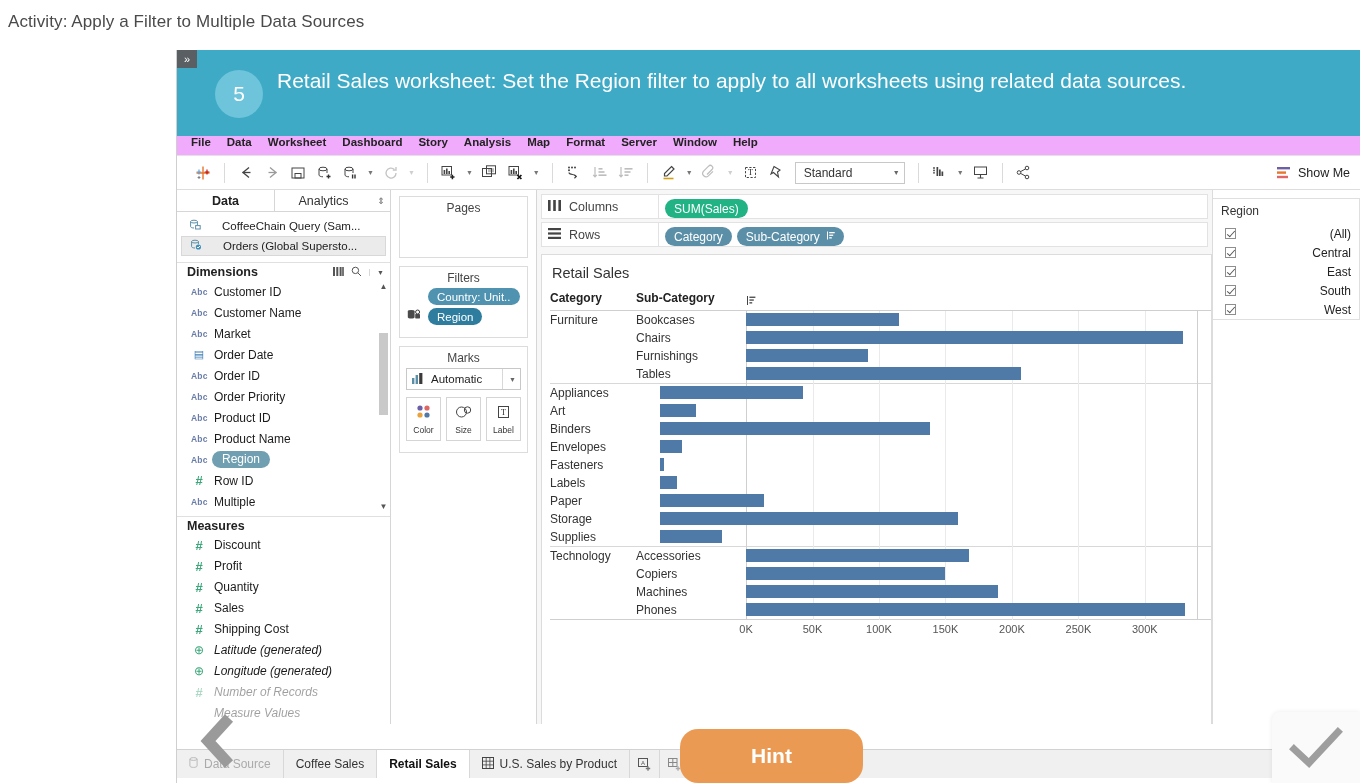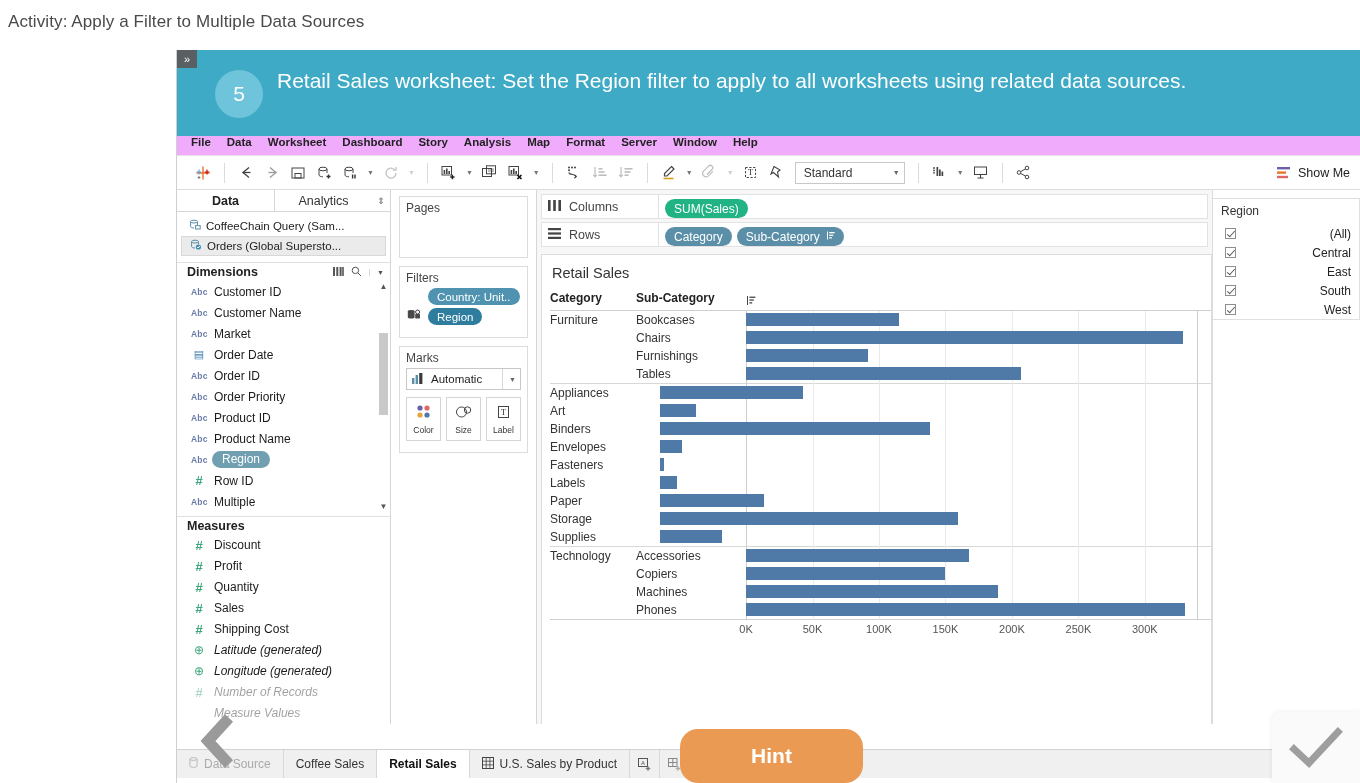--- a/index.html
+++ b/index.html
@@ -90,21 +90,21 @@
   #pane-tabs { display:flex; height:26px; border-bottom:1px solid #d6d6d6;
                align-items:stretch; }
   .pane-tab { flex:1; display:flex; align-items:center; justify-content:center;
               font-size:12.5px; cursor:pointer; }
   .pane-tab.active { font-weight:700; color:#222; background:#fff;
                      border-right:1px solid #d6d6d6; }
   .pane-tab.inactive { color:#333; background:#fff; }
   #pane-updown { width:18px; display:flex; align-items:center;
                  justify-content:center; font-size:9px; color:#666; cursor:pointer; }
 
-  .ds-row { height:20px; display:flex; align-items:center; gap:5px;
+  .ds-row { height:20px; display:flex; align-items:center; gap:21px;
             padding:0 6px 0 8px; font-size:11.5px; color:#222; cursor:pointer;
             white-space:nowrap; }
   .ds-row.selected { background:#ebebeb; border:1px solid #d8d8d8; }
 
   .section-head { height:22px; display:flex; align-items:center;
                   padding:0 6px 0 10px; font-size:12.5px; font-weight:700;
                   color:#222; border-top:1px solid #e0e0e0; margin-top:4px; }
   .section-head .sh-icons { margin-left:auto; display:flex; align-items:center;
                             gap:7px; color:#555; font-size:10px; }
   #dims-list, #meas-list { position:relative; }
@@ -133,21 +133,21 @@
                         height:82px; background:#c9c9c9; }
   .sc-arrow { position:absolute; left:0; width:9px; height:11px;
               font-size:8px; color:#555; text-align:center; line-height:11px;
               cursor:pointer; }
 
   
   #cards { width:146px; background:#fff; border-right:1px solid #d6d6d6;
            padding:6px 8px; }
   .card { border:1px solid #dcdcdc; background:#fff; margin-bottom:8px;
           padding:4px 6px 6px; }
-  .card-title { font-size:12px; color:#444; margin-bottom:3px; }
+  .card-title { font-size:12px; color:#444; margin-bottom:3px;text-align:center; }
   #pages-card { height:62px; }
   #filters-card { height:72px; position:relative; }
   .pill {
     display:inline-flex; align-items:center; border-radius:10px;
     height:17px; padding:0 9px; font-size:11.5px; color:#fff;
     cursor:pointer; white-space:nowrap; max-width:100%;
     overflow:hidden;
   }
   .pill.blue { background:#4f93b0; }
   .pill.blue-dark { background:#2e7d9e; }

